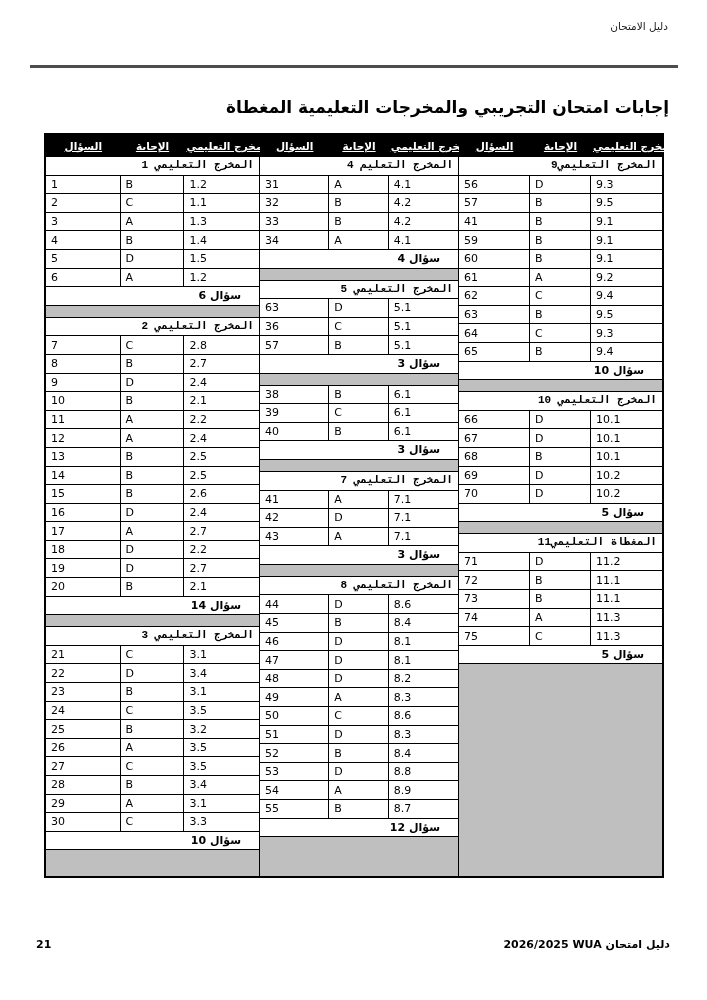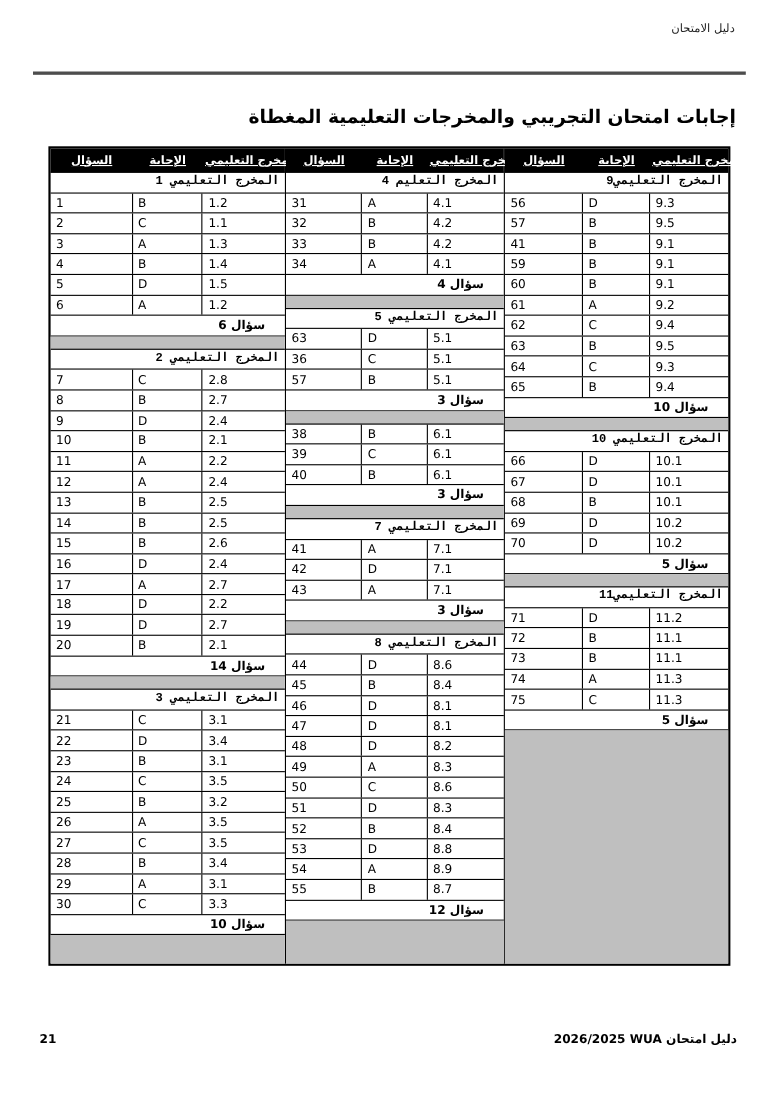--- a/index.html
+++ b/index.html
@@ -467,21 +467,21 @@
           <div class="cell cc1">D</div>
           <div class="cell cc2">10.2</div>
         </div>
         <div class="t-row data-row">
           <div class="cell cc0">70</div>
           <div class="cell cc1">D</div>
           <div class="cell cc2">10.2</div>
         </div>
         <div class="t-row summary-row" dir="ltr">5 سؤال</div>
         <div class="t-row gray-sep"></div>
-        <div class="t-row subheader-row" dir="rtl">المخرج التعليمي11</div>
+        <div class="t-row subheader-row" dir="rtl">المغطاة التعليمي11</div>
         <div class="t-row data-row">
           <div class="cell cc0">71</div>
           <div class="cell cc1">D</div>
           <div class="cell cc2">11.2</div>
         </div>
         <div class="t-row data-row">
           <div class="cell cc0">72</div>
           <div class="cell cc1">B</div>
           <div class="cell cc2">11.1</div>
         </div>

